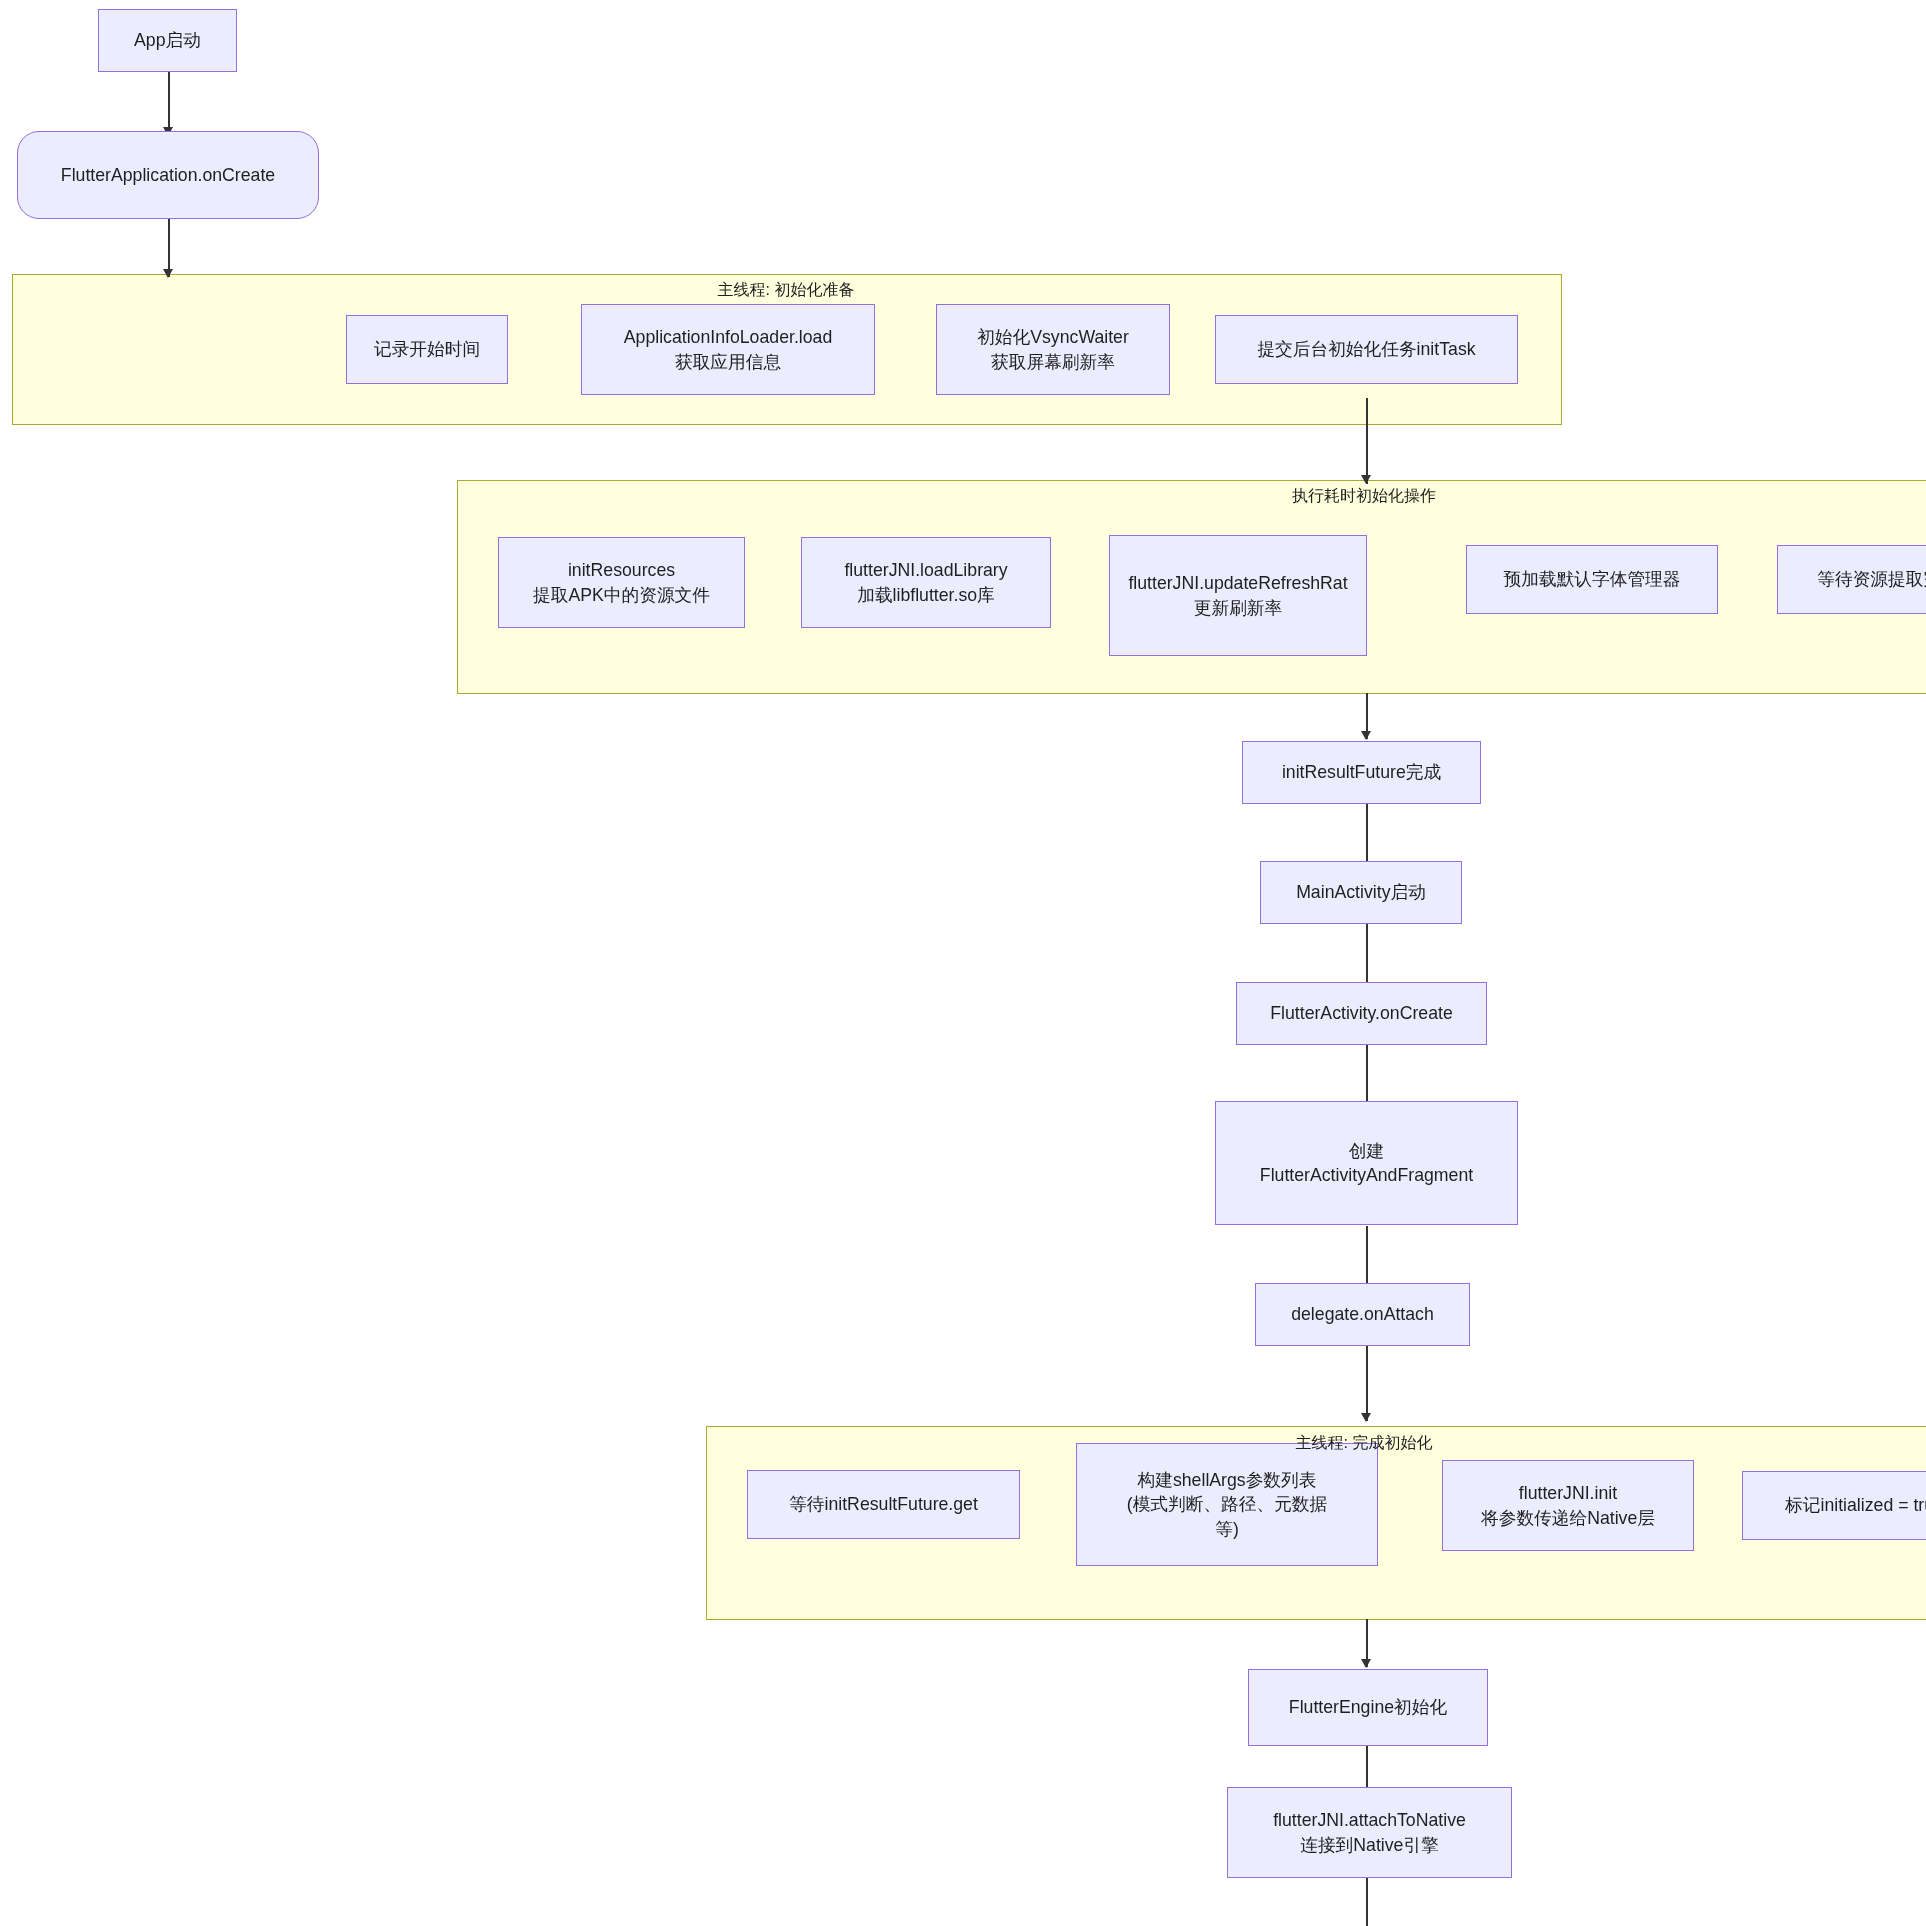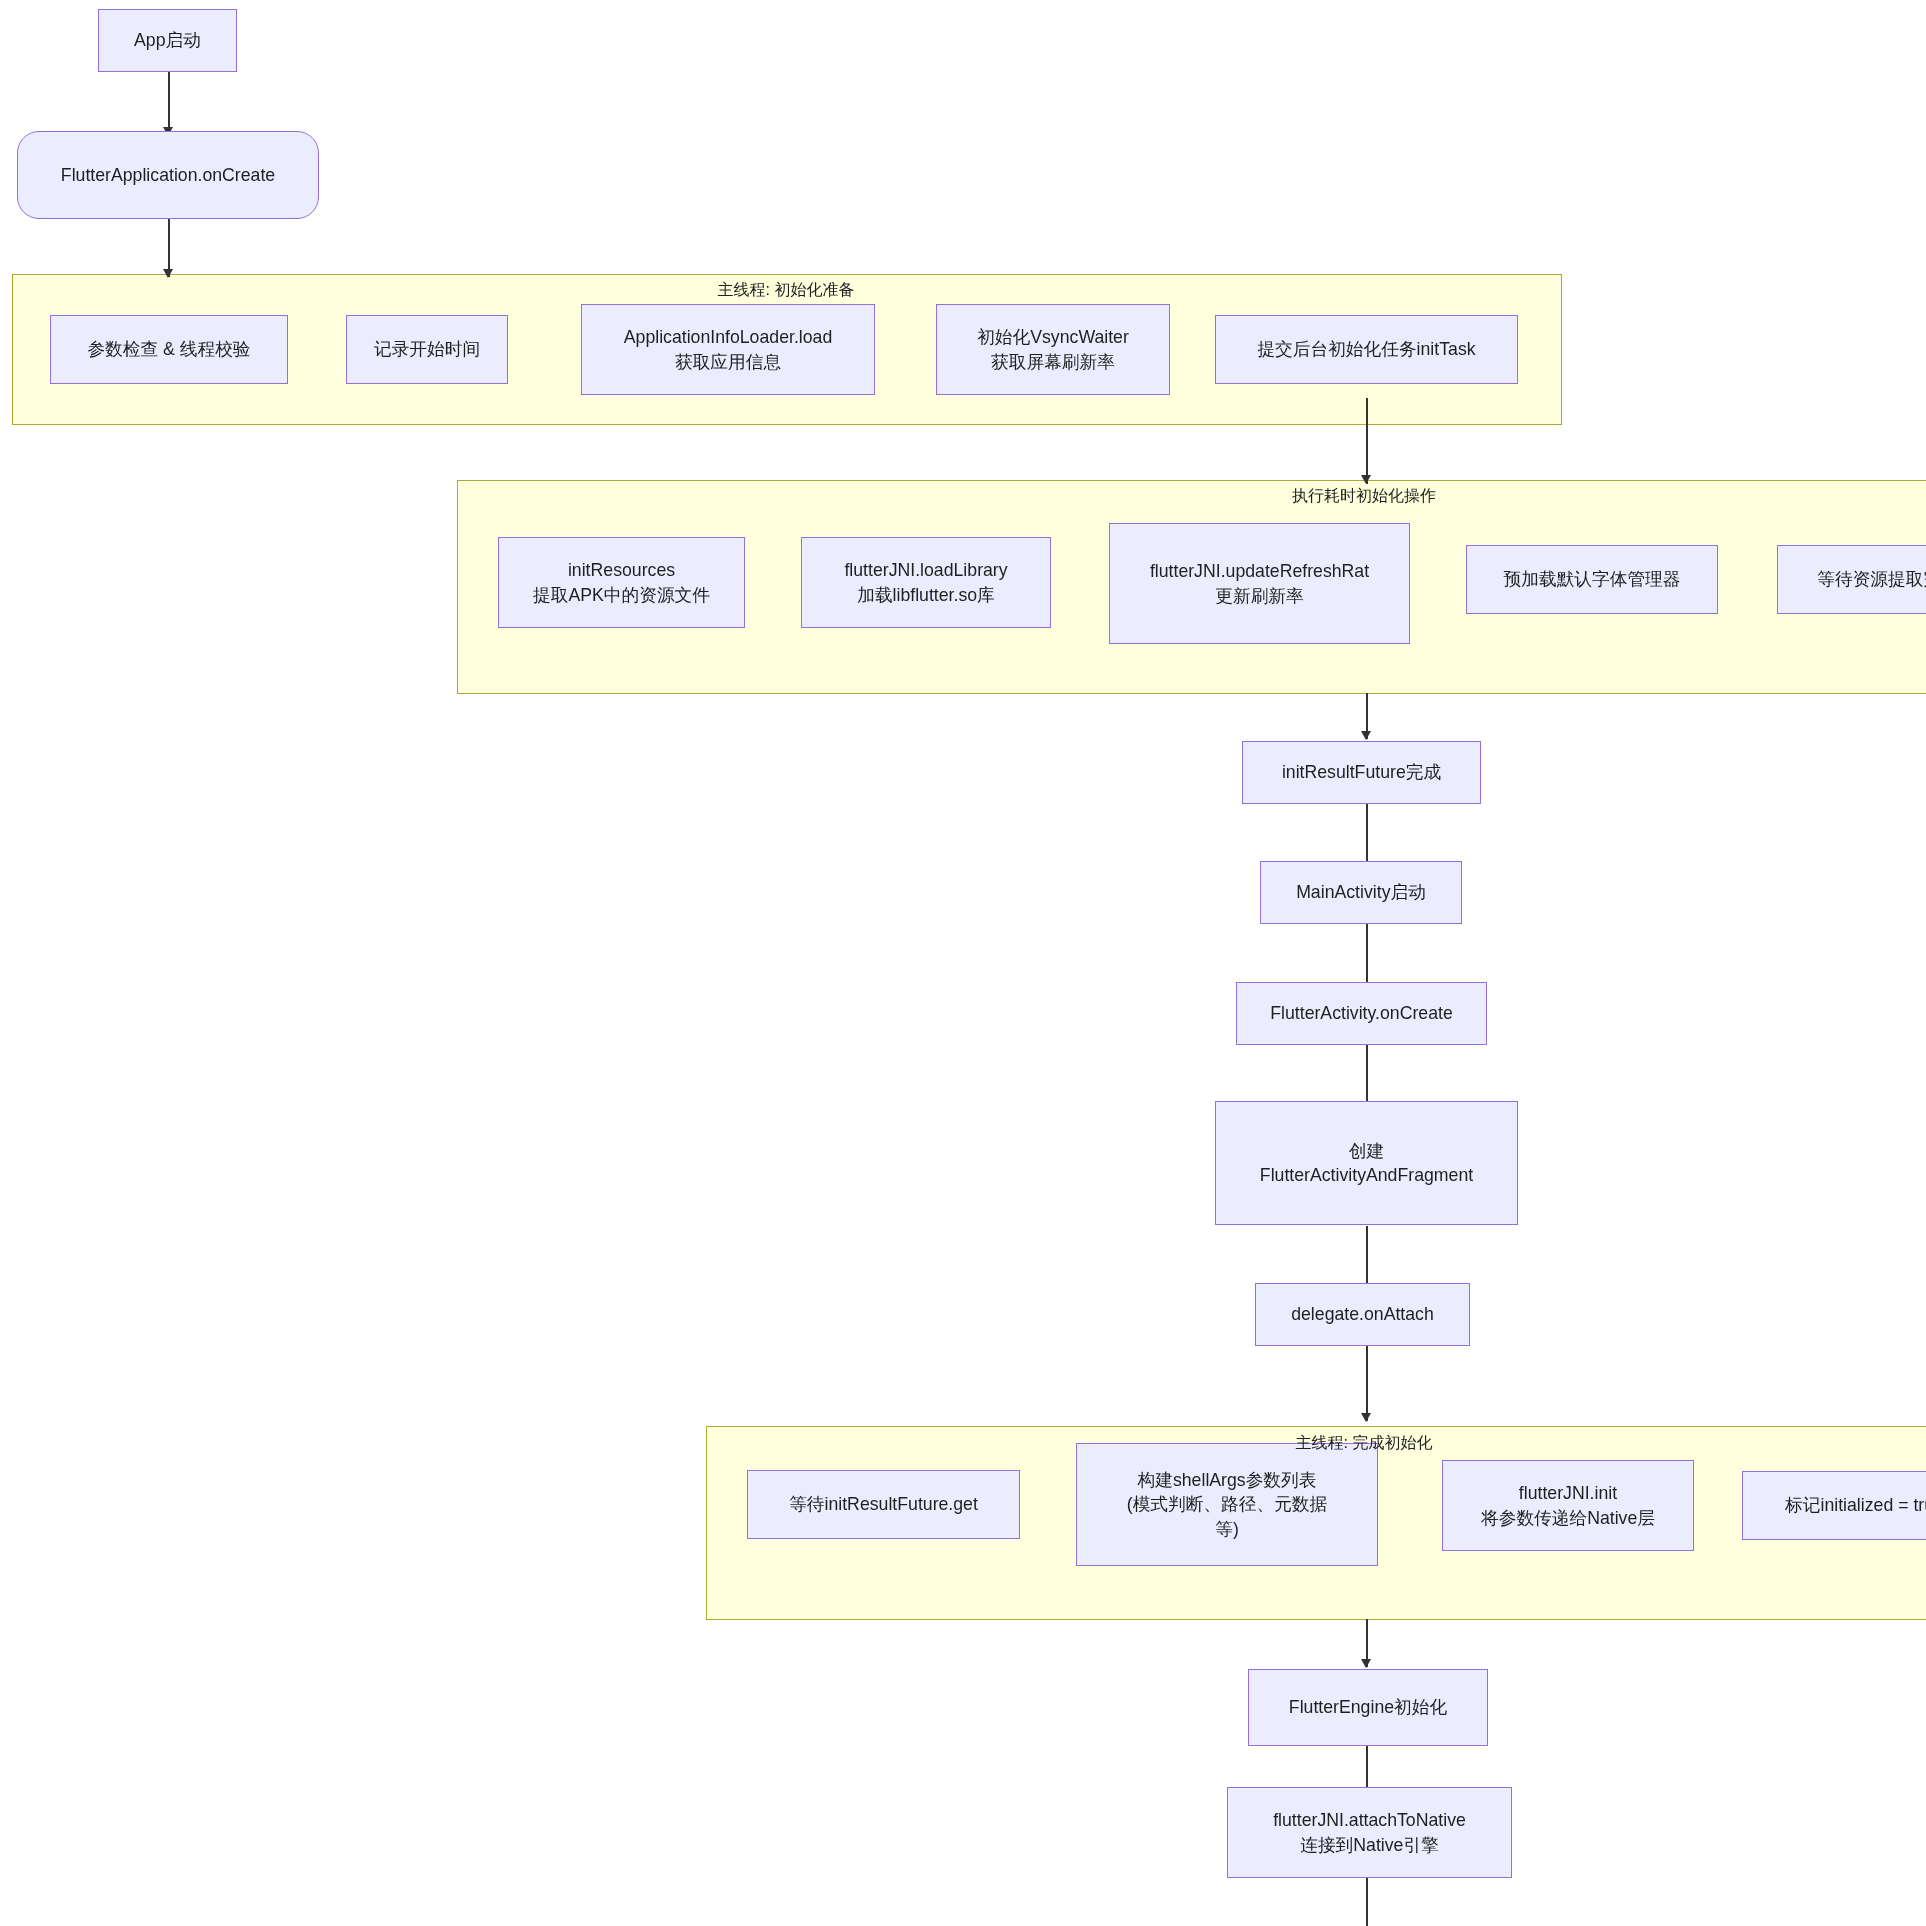--- a/index.html
+++ b/index.html
@@ -122,23 +122,20 @@
   <div class="edge-line" style="left:1366px; top:1878px; height:66px;"></div>
 
   <div class="node" style="left:98px; top:8.5px; width:139px; height:63px;">
     <span class="ln">App启动</span>
   </div>
 
   <div class="node" style="left:17px; top:131px; width:302px; height:88px;border-radius:22px;">
     <span class="ln">FlutterApplication.onCreate</span>
   </div>
 
-  <div class="node" style="left:50px; top:315px; width:238px; height:69px;">
-    <span class="ln">参数检查 &amp; 线程校验</span>
-  </div>
 
   <div class="node" style="left:346px; top:315px; width:162px; height:69px;">
     <span class="ln">记录开始时间</span>
   </div>
 
   <div class="node" style="left:936px; top:304px; width:234px; height:91px;">
     <span class="ln">初始化VsyncWaiter</span>
     <span class="ln">获取屏幕刷新率</span>
   </div>
 
@@ -154,21 +151,21 @@
   <div class="node" style="left:498px; top:537px; width:247px; height:91px;">
     <span class="ln">initResources</span>
     <span class="ln">提取APK中的资源文件</span>
   </div>
 
   <div class="node" style="left:801px; top:537px; width:250px; height:91px;">
     <span class="ln">flutterJNI.loadLibrary</span>
     <span class="ln">加载libflutter.so库</span>
   </div>
 
-  <div class="node" style="left:1109px; top:523px; width:301px; height:121px; overflow:hidden;">
+  <div class="node" style="left:1109px; top:535px; width:258px; height:121px; overflow:hidden;">
     <span class="ln">flutterJNI.updateRefreshRat</span>
     <span class="ln">更新刷新率</span>
   </div>
 
   <div class="node" style="left:1466px; top:545px; width:252px; height:69px;">
     <span class="ln">预加载默认字体管理器</span>
   </div>
 
   <div class="node" style="left:1777px; top:545px; width:222px; height:69px;">
     <span class="ln">等待资源提取完成</span>

